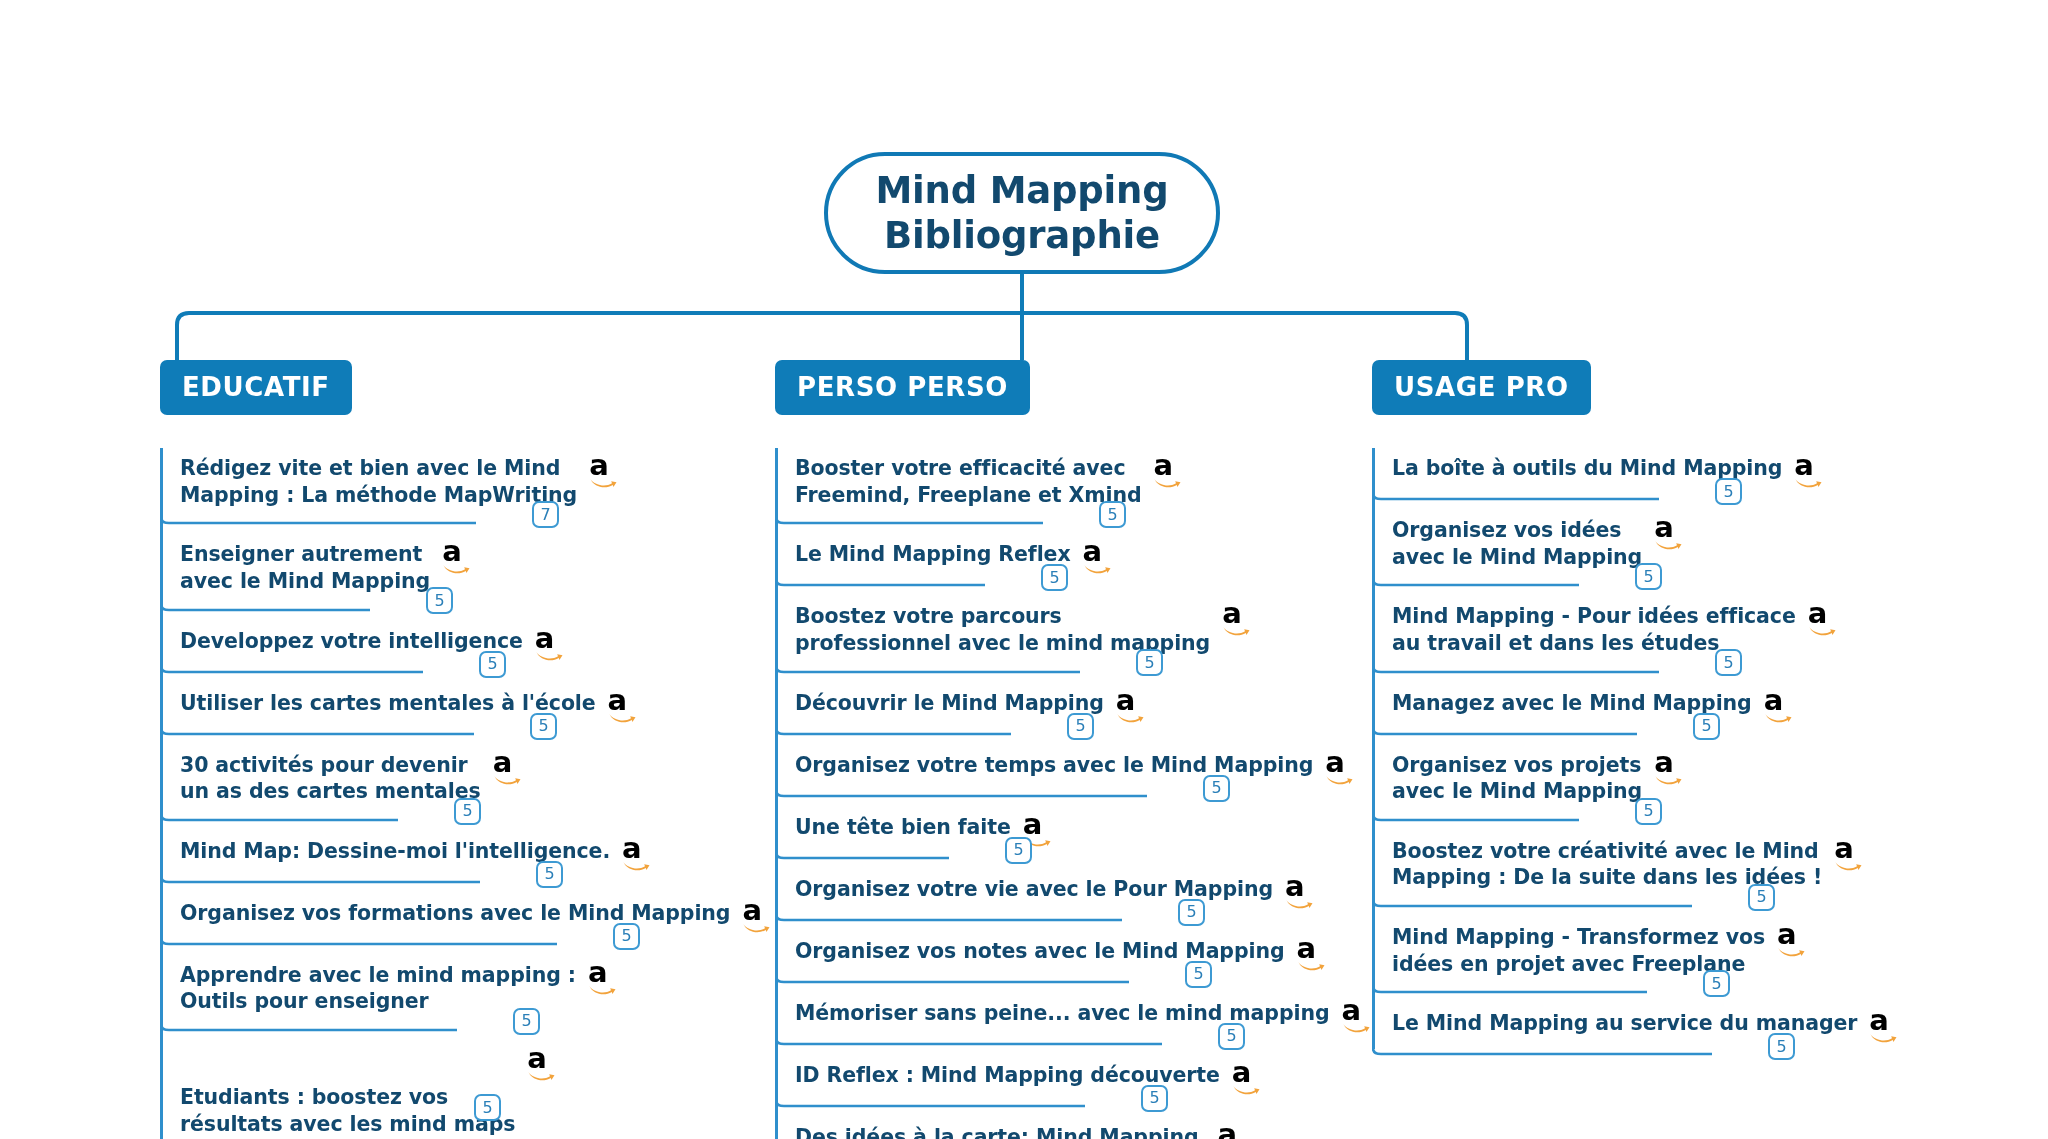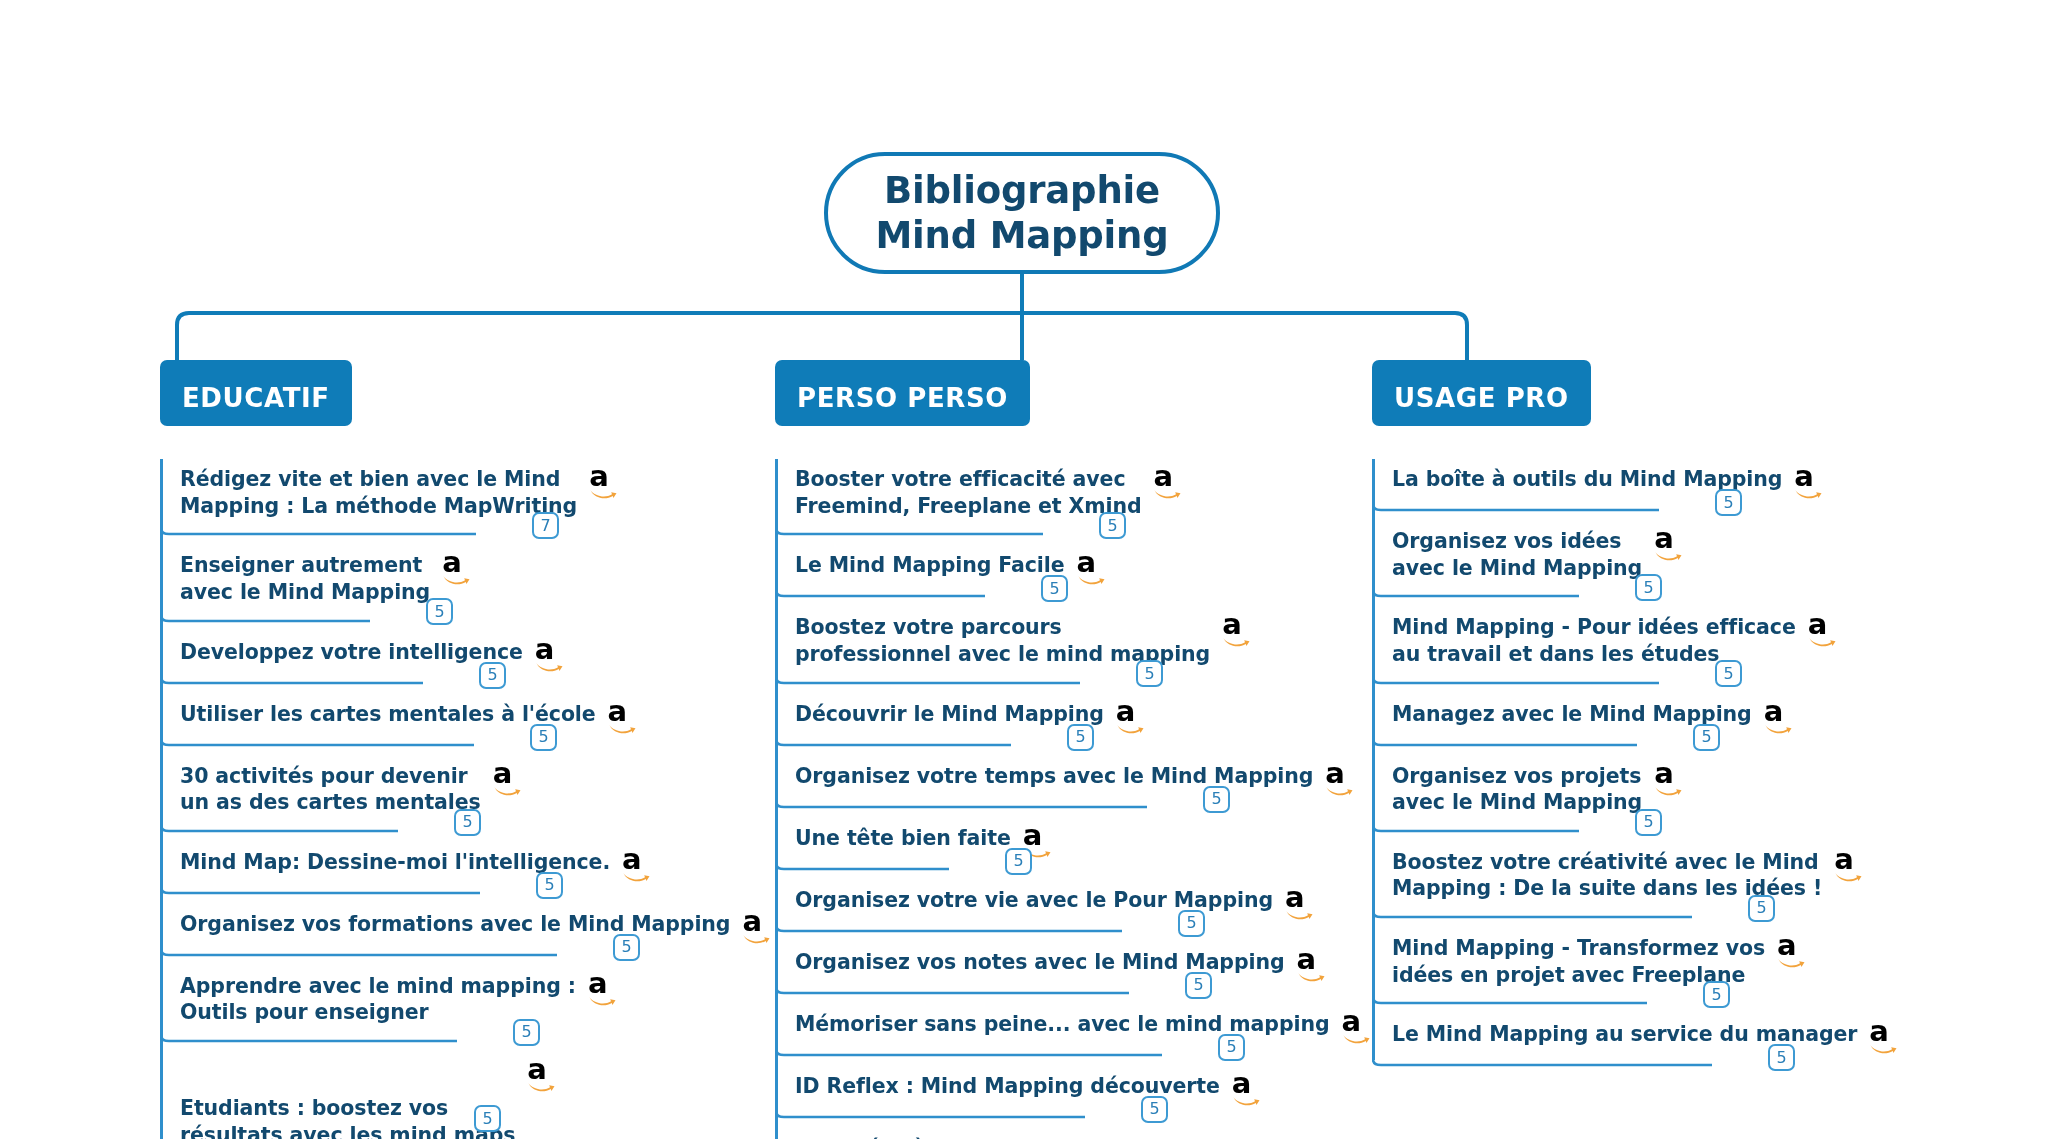--- a/index.html
+++ b/index.html
@@ -60,21 +60,21 @@
     position: absolute;
     top: 360px;
   }
   .branch-header {
     display: inline-block;
     background: #0f7cb8;
     color: #ffffff;
     font-weight: bold;
     font-size: 26px;
     letter-spacing: 0.6px;
-    padding: 25px 22px 15px 22px;
+    padding: 14px 22px 15px 22px;
     border-radius: 7px;
     white-space: nowrap;
     line-height: 1;
   }
 
   
   .items {
     position: relative;
     margin-top: 33px;
     padding-left: 18px;
@@ -172,22 +172,22 @@
 
       <path d="M1022,274 L1022,313"></path>
 
       <path d="M177,360 L177,325 Q177,313 189,313 L1455,313 Q1467,313 1467,325 L1467,360"></path>
 
       <path d="M1022,313 L1022,360"></path>
     </g>
   </svg>
 
   <div id="root-node">
+    <span>Mind Mapping</span>
     <span>Bibliographie</span>
-    <span>Mind Mapping</span>
   </div>
 
   <div class="branch" id="branch-0" style="left:160px;">
     <div class="branch-header">EDUCATIF</div>
     <div class="items">
       <div class="spine"></div>
     <div class="item"><div class="item-inner"><div style="white-space: nowrap;"><span class="item-text" style="min-width: 296px;">Rédigez vite et bien avec le Mind
 Mapping : La méthode MapWriting</span><span class="amz"><span class="amz-a">a</span><svg width="30" height="14" viewBox="0 0 30 14">
                   <path d="M1.5,2.2 C6,8.2 16,10.6 23,6.3 L22.2,4.3 L27.5,5.2 L24.4,10.1 L23.8,7.9 C16.2,12.6 5,10 1.5,2.2 Z" fill="#f2a33c"></path>
                 </svg></span></div><div class="underline">
@@ -263,21 +263,21 @@
     <div class="items">
       <div class="spine"></div>
     <div class="item"><div class="item-inner"><div style="white-space: nowrap;"><span class="item-text" style="min-width: 248px;">Booster votre efficacité avec
 Freemind, Freeplane et Xmind</span><span class="amz"><span class="amz-a">a</span><svg width="30" height="14" viewBox="0 0 30 14">
                   <path d="M1.5,2.2 C6,8.2 16,10.6 23,6.3 L22.2,4.3 L27.5,5.2 L24.4,10.1 L23.8,7.9 C16.2,12.6 5,10 1.5,2.2 Z" fill="#f2a33c"></path>
                 </svg></span></div><div class="underline">
               <svg width="268" height="12" viewBox="0 0 268 12">
                 <path d="M1,0 L1,4 Q1,10 9,10 L268,10" fill="none" stroke="#2f8fcc" stroke-width="2.6"></path>
               </svg>
             </div><span class="badge-wrap" style="left: 306px; top: 46px;"><span class="badge">5</span></span></div></div>
-        <div class="item"><div class="item-inner"><div style="white-space: nowrap;"><span class="item-text" style="min-width: 190px;">Le Mind Mapping Facile</span><span class="amz"><span class="amz-a">a</span><svg width="30" height="14" viewBox="0 0 30 14">
+        <div class="item"><div class="item-inner"><div style="white-space: nowrap;"><span class="item-text" style="min-width: 190px;">Le Mind Mapping Reflex</span><span class="amz"><span class="amz-a">a</span><svg width="30" height="14" viewBox="0 0 30 14">
                   <path d="M1.5,2.2 C6,8.2 16,10.6 23,6.3 L22.2,4.3 L27.5,5.2 L24.4,10.1 L23.8,7.9 C16.2,12.6 5,10 1.5,2.2 Z" fill="#f2a33c"></path>
                 </svg></span></div><div class="underline">
               <svg width="210" height="12" viewBox="0 0 210 12">
                 <path d="M1,0 L1,4 Q1,10 9,10 L210,10" fill="none" stroke="#2f8fcc" stroke-width="2.6"></path>
               </svg>
             </div><span class="badge-wrap" style="left: 248px; top: 23px;"><span class="badge">5</span></span></div></div>
         <div class="item"><div class="item-inner"><div style="white-space: nowrap;"><span class="item-text" style="min-width: 285px;">Boostez votre parcours
 professionnel avec le mind mapping</span><span class="amz"><span class="amz-a">a</span><svg width="30" height="14" viewBox="0 0 30 14">
                   <path d="M1.5,2.2 C6,8.2 16,10.6 23,6.3 L22.2,4.3 L27.5,5.2 L24.4,10.1 L23.8,7.9 C16.2,12.6 5,10 1.5,2.2 Z" fill="#f2a33c"></path>
                 </svg></span></div><div class="underline">

